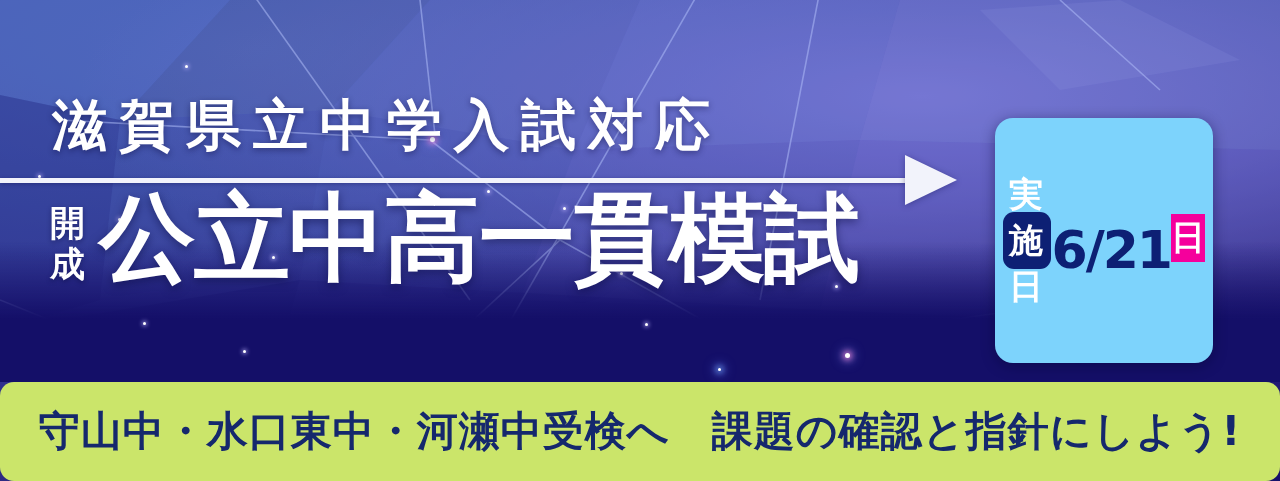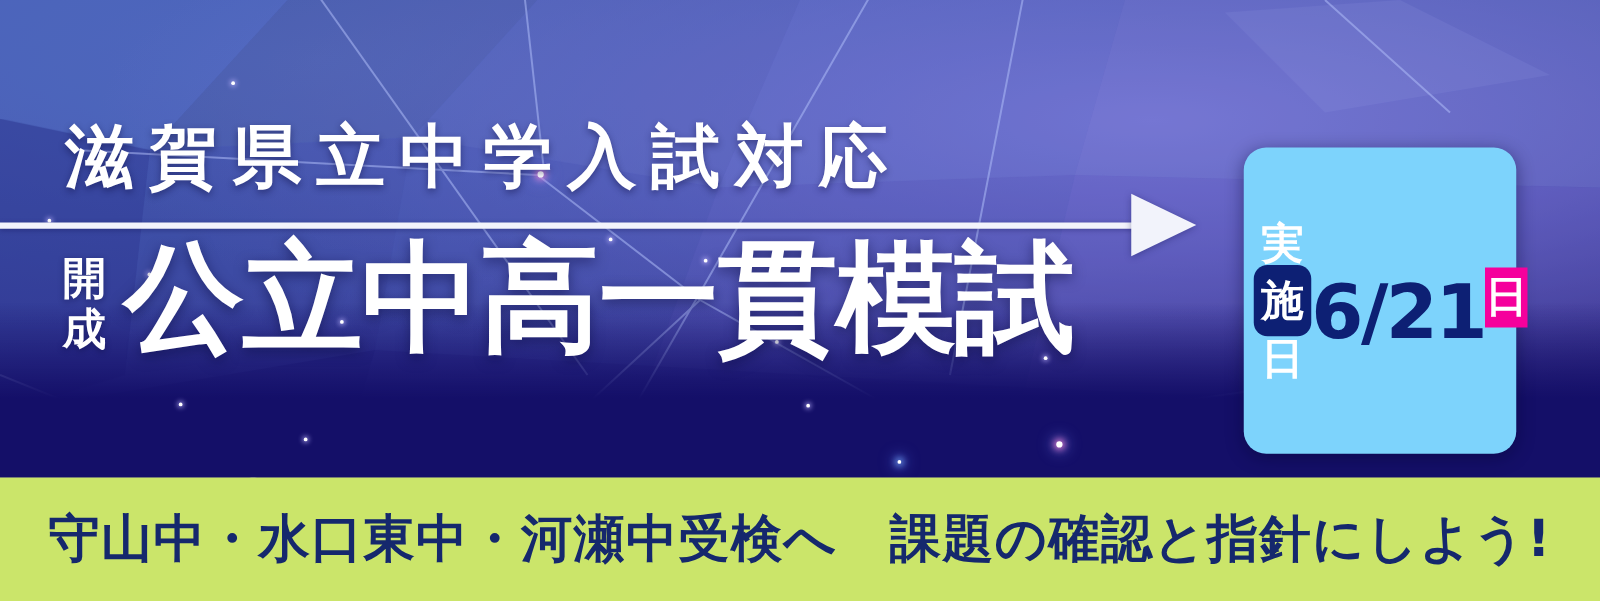--- a/index.html
+++ b/index.html
@@ -139,21 +139,21 @@
     padding-left:6px;
   }
   .badge-date{
     flex:1;
     display:flex;
     align-items:center;
     justify-content:center;
     color:#0d2074;
     font-family:"DejaVu Sans","Liberation Sans",sans-serif;
     font-weight:700;
-    font-size:60px;
+    font-size:52px;
     line-height:1;
     letter-spacing:-2px;
     padding-top:19px;
   }
   .badge-day{
     width:116px;
     height:48px;
     background:#f5009c;
     color:#ffffff;
     font-family:"DejaVu Sans","Liberation Sans",sans-serif;
@@ -168,20 +168,21 @@
   
   .strip{
     position:absolute;
     left:0; bottom:0;
     width:100%;
     height:99px;
     background:#cbe56a;
     display:flex;
     align-items:center;
     justify-content:center;
+    border-radius:14px;
   }
   .strip-text{
     color:#15286d;
     font-family:"DejaVu Sans","Liberation Sans",sans-serif;
     font-weight:700;
     font-size:41px;
     letter-spacing:1px;
     white-space:nowrap;
   }
 </style>

